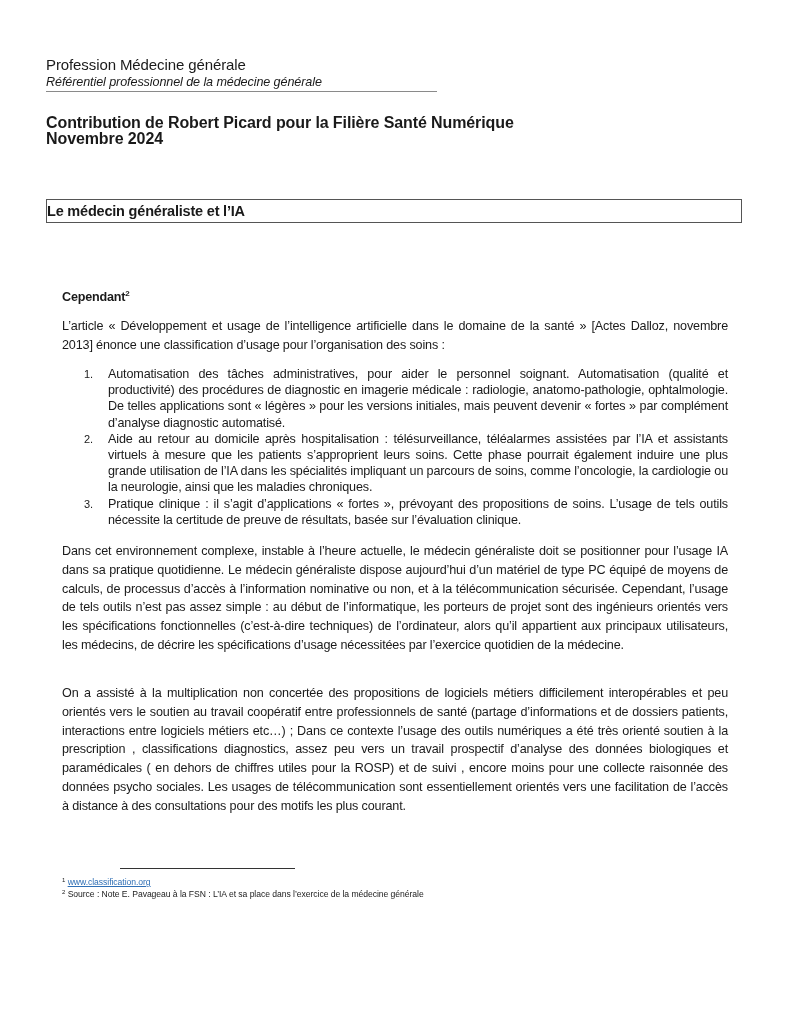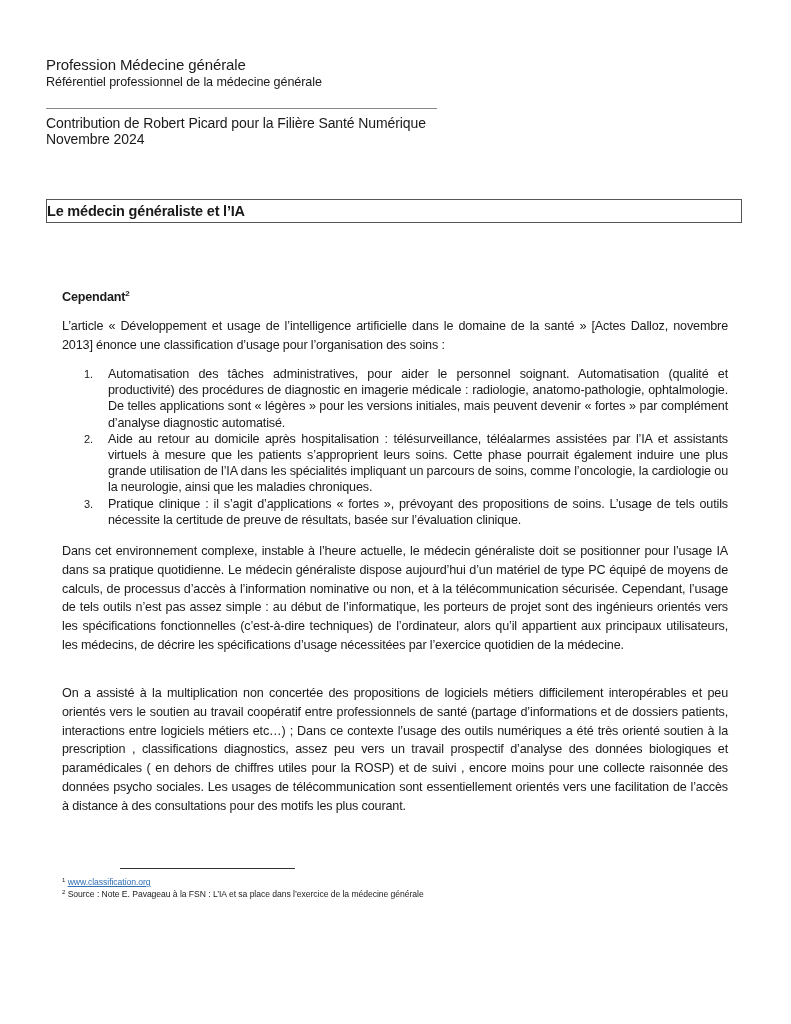--- a/index.html
+++ b/index.html
@@ -20,39 +20,41 @@
       left: 0; top: 0;
       width: 791px;
       height: 1024px;
     }
     .header {
       position: absolute;
       left: 46px;
       top: 55px;
       width: 391px;
       border-bottom: 1px solid #8a8a8a;
-      padding-bottom: 18px;
+      padding-bottom: 1px;
     }
     .header-title {
       font-size: 15px;
       line-height: 19px;
       letter-spacing: -0.1px;
     }
     .header-subtitle {
       font-size: 12.6px;
       line-height: 16px;
+      font-style: italic;
       letter-spacing: -0.1px;
     }
     .contrib {
       position: absolute;
       left: 46px;
       top: 115px;
-      font-size: 14px;
+      font-size: 16px;
       line-height: 16px;
       letter-spacing: -0.1px;
+      font-weight: bold;
     }
     .title-box {
       position: absolute;
       left: 46px;
       top: 199px;
       width: 696px;
       height: 24px;
       border: 1px solid #555;
       box-sizing: border-box;
       text-align: left;

